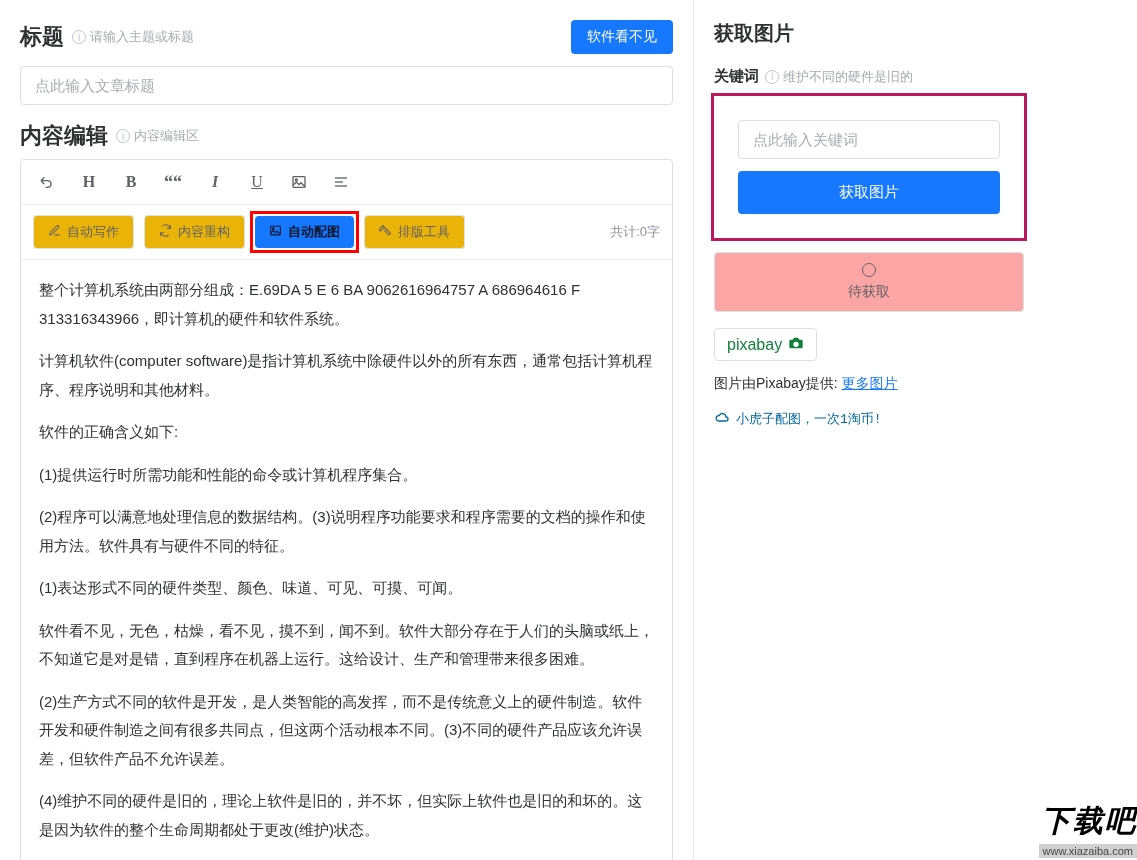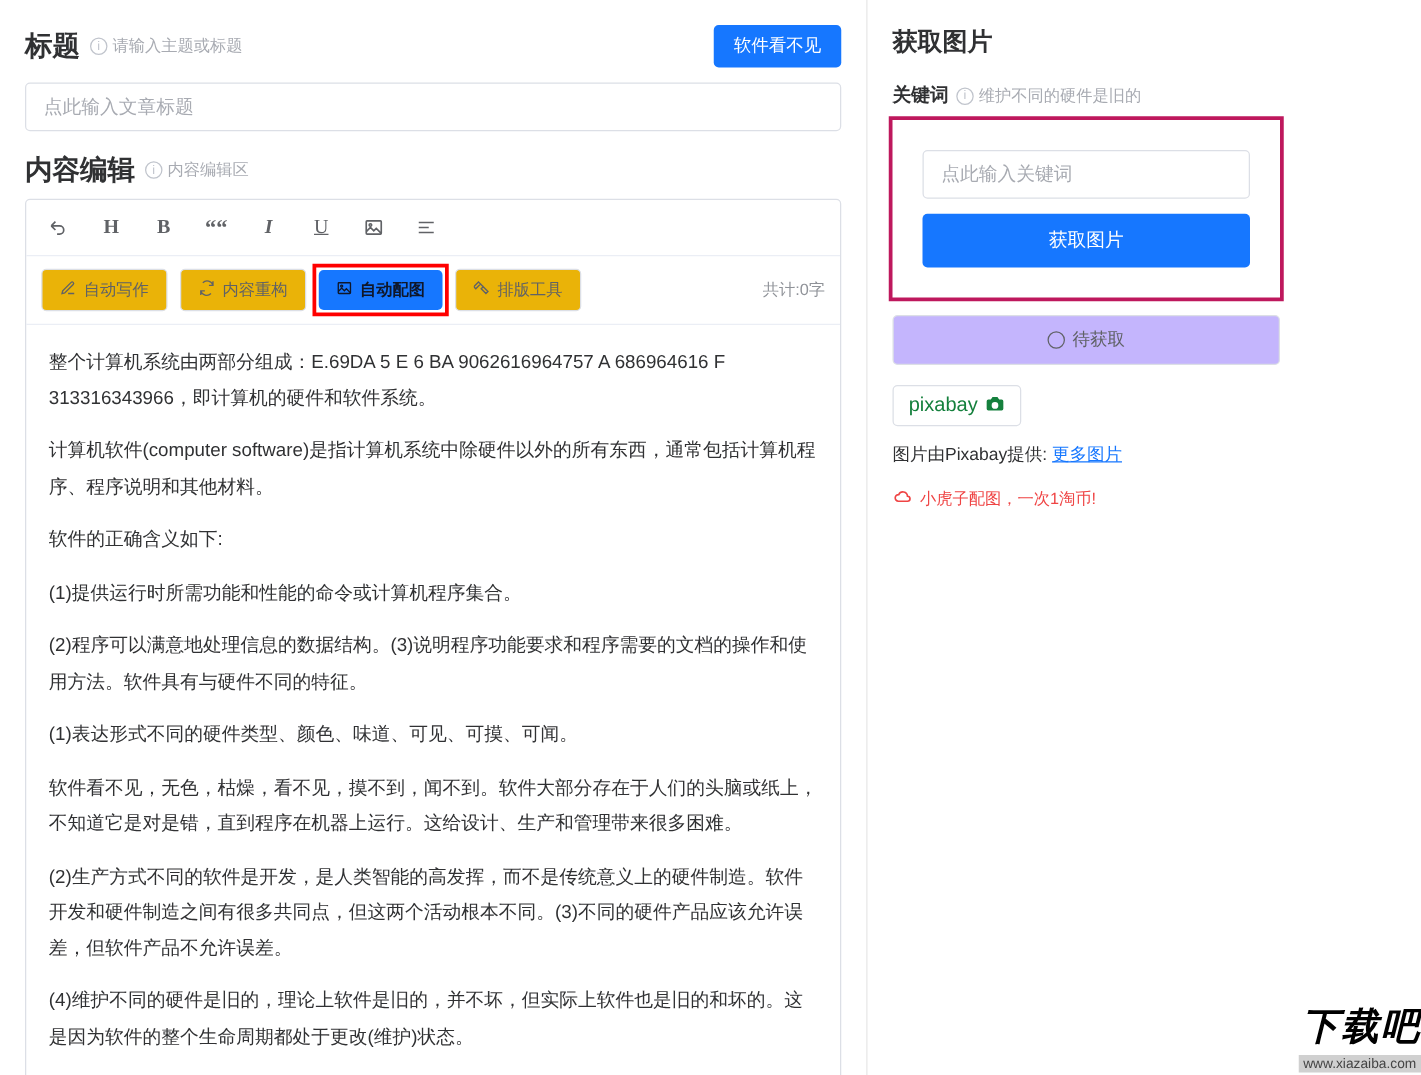--- a/index.html
+++ b/index.html
@@ -40,30 +40,30 @@
     .editor-content { padding: 16px 18px; font-size: 15px; line-height: 1.9; color: #303133; }
     .editor-content p { margin-bottom: 14px; }
 
     
     .side-header { font-size: 20px; font-weight: 600; color: #303133; margin-bottom: 20px; }
     .side-label-row { display: flex; align-items: center; margin-bottom: 10px; gap: 6px; }
     .side-label { font-size: 15px; font-weight: 600; color: #303133; }
     .red-box { border: 3px solid #be185d; padding: 24px; margin: -3px; }
     .side-input { margin-bottom: 12px; }
 
-    .status-bar { background: #c4b5fd; border: 1px solid #dcdfe6; border-radius: 4px; padding: 10px; text-align: center; color: #606266; font-size: 14px; margin-top: 14px; display: flex; align-items: center; justify-content: center; gap: 6px; }
+    .status-bar { background: #fca5a5; border: 1px solid #dcdfe6; border-radius: 4px; padding: 10px; text-align: center; color: #606266; font-size: 14px; margin-top: 14px; display: flex; align-items: center; justify-content: center; gap: 6px; flex-direction: column; }
     .circle-icon { width: 14px; height: 14px; border: 1.5px solid #606266; border-radius: 50%; display: inline-block; }
 
     .pixabay-badge { display: inline-flex; align-items: center; gap: 6px; border: 1px solid #dcdfe6; border-radius: 4px; padding: 6px 12px; margin-top: 16px; font-size: 16px; font-weight: 500; color: #15803d; }
     .camera-icon { font-size: 14px; }
 
     .pixabay-text { margin-top: 14px; font-size: 14px; color: #303133; }
     .link { color: #1677ff; text-decoration: underline; cursor: pointer; }
 
-    .tip-row { margin-top: 16px; font-size: 13px; color: #ef4444; display: flex; align-items: center; gap: 6px; }
+    .tip-row { margin-top: 16px; font-size: 13px; color: #0369a1; display: flex; align-items: center; gap: 6px; font-family: Liberation Mono, monospace; }
     .cloud-icon { font-size: 14px; }
 
     
     .watermark { position: absolute; right: 0; bottom: 0; width: 140px; height: 70px; }
     .wm1 { position: absolute; right: 0; bottom: 18px; font-size: 30px; font-weight: 900; color: #000; font-style: italic; letter-spacing: 2px; text-shadow: 1px 0 #fff, -1px 0 #fff, 0 1px #fff, 0 -1px #fff; }
     .wm2 { position: absolute; right: 0; bottom: 2px; font-size: 11px; color: #444; background: #d0d0d0; padding: 1px 4px; }
 
     .content-edit-header { display: flex; align-items: center; margin-top: 16px; margin-bottom: 0; }
   </style>
 </head>

